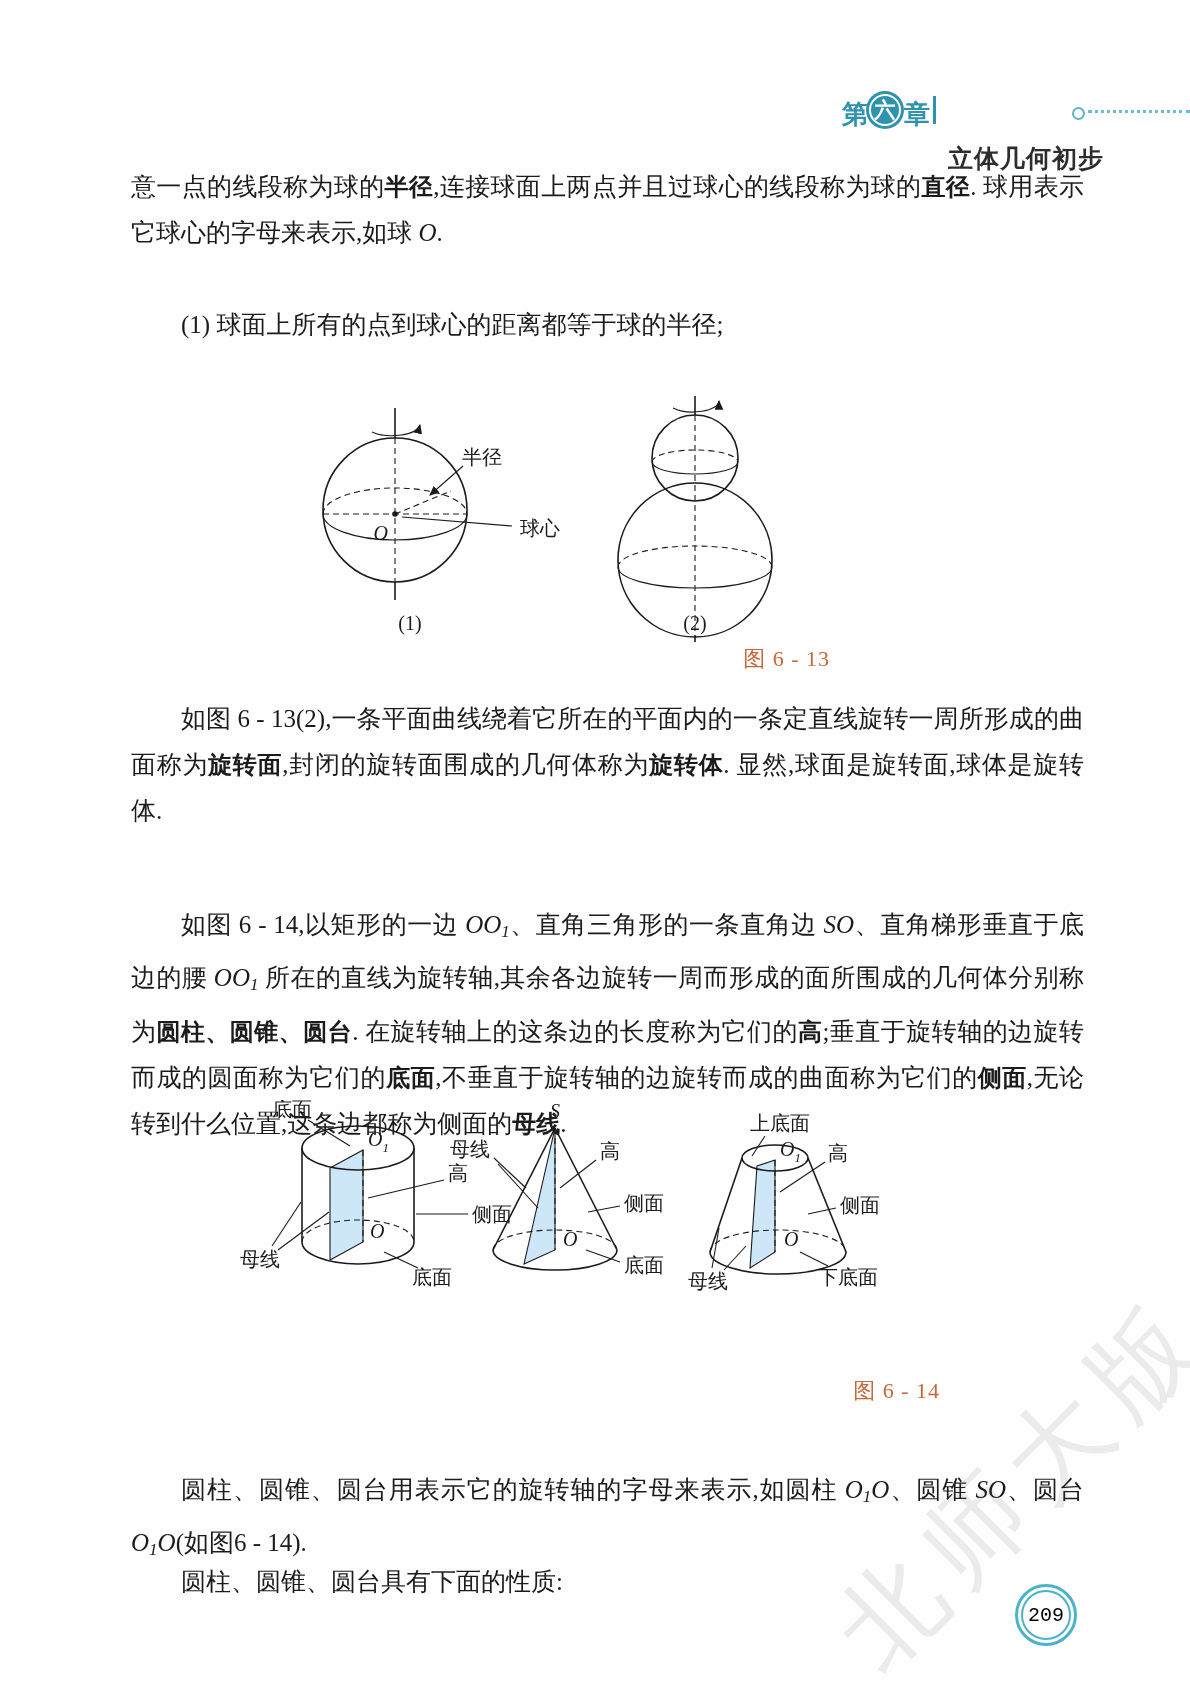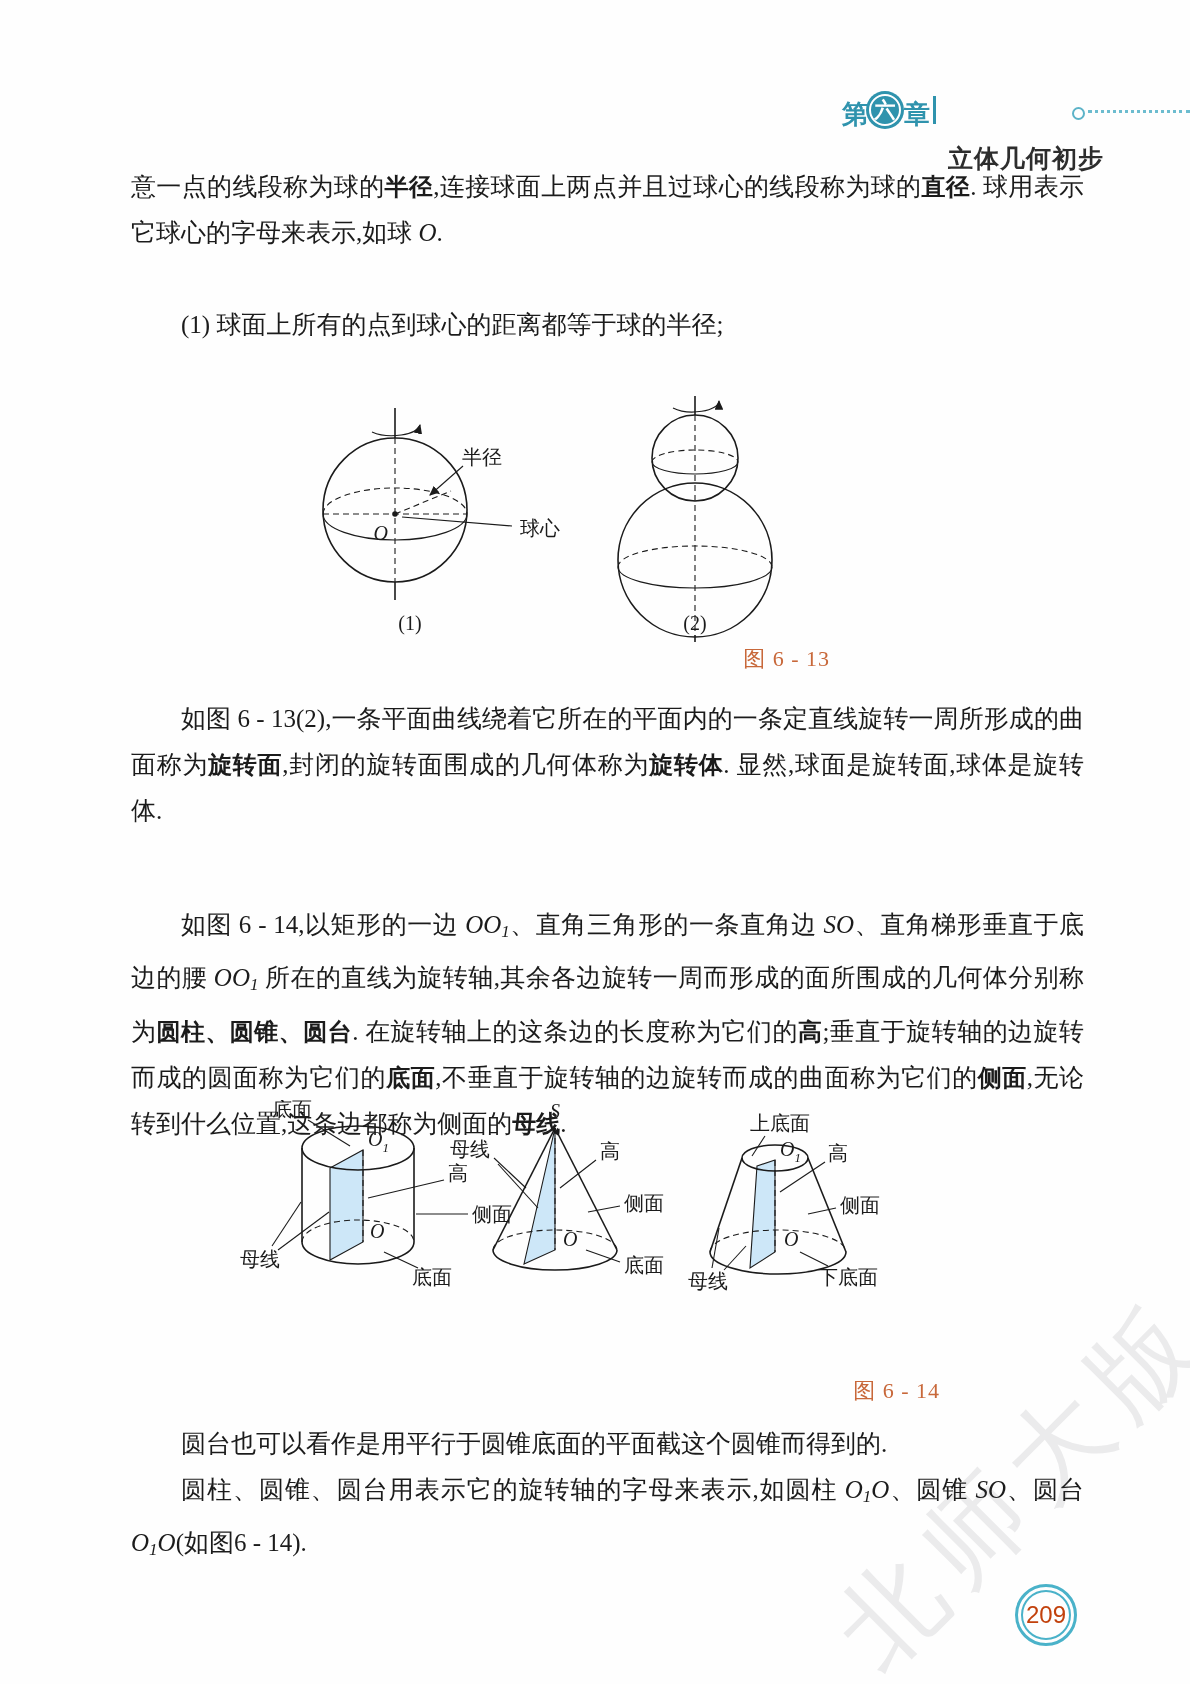--- a/index.html
+++ b/index.html
@@ -40,21 +40,21 @@
   svg text.math{font-style:italic;}
   svg .ln{stroke:#1b1b1b;stroke-width:1.6;fill:none;}
   svg .thin{stroke:#1b1b1b;stroke-width:1.1;fill:none;}
   svg .dash{stroke-dasharray:6 4;}
   svg .shade{fill:#cde7f8;stroke:#1b1b1b;stroke-width:1.1;}
   
   .badge{position:absolute;left:1015px;top:1584px;width:56px;height:56px;border:3px solid #4ab2c9;
          border-radius:50%;}
   .badge::after{content:"";position:absolute;inset:3px;border:2px solid #4ab2c9;border-radius:50%;}
   .badge span{position:absolute;inset:0;display:flex;align-items:center;justify-content:center;
-         font-size:24px;font-family:Liberation Sans, sans-serif;color:#c2410c;}
+         font-size:20px;font-family:Liberation Mono, monospace;color:#000000;}
   .wm{position:absolute;left:856px;top:1582px;transform:rotate(-45deg);transform-origin:left center;
       font-size:102px;font-family:"Liberation Serif",serif;letter-spacing:16px;white-space:nowrap;
       color:rgba(70,70,80,0.10);pointer-events:none;}
 </style>
 </head>
 <body>
 
 <div class="page">
 
   <div class="hdr">
@@ -187,21 +187,21 @@
       <text x="660" y="112">侧面</text>
       <line class="thin" x1="532" y1="168" x2="539" y2="128"></line>
       <line class="thin" x1="544" y1="170" x2="566" y2="146"></line>
       <text x="528" y="188" text-anchor="middle">母线</text>
       <line class="thin" x1="648" y1="166" x2="620" y2="152"></line>
       <text x="668" y="184" text-anchor="middle">下底面</text>
     </g>
   </svg>
   <div class="fig-cap" style="left:180px;top:1376px;width:760px">图 6 - 14</div>
 
-  <p class="para ind" style="top:1409px"><span>圆台也可以看作是用平行于圆锥底面的平面截这个圆锥而得到的.</span></p>
   <p class="para ind" style="top:1455px"><span>圆柱、圆锥、圆台用表示它的旋转轴的字母来表示,如圆柱 </span><span class="ri">O</span><span class="ri rsub">1</span><span class="ri">O</span><span>、圆锥 </span><span class="ri">SO</span><span>、圆台 </span><span class="ri">O</span><span class="ri rsub">1</span><span class="ri">O</span><span>(如图6 - 14).</span></p>
+  <p class="para ind" style="top:1547px"><span>圆柱、圆锥、圆台具有下面的性质:</span></p>
 
   <div class="wm">北师大版</div>
   <div class="badge">
     <span>209</span>
   </div>
 
 </div>
 
 </body></html>

